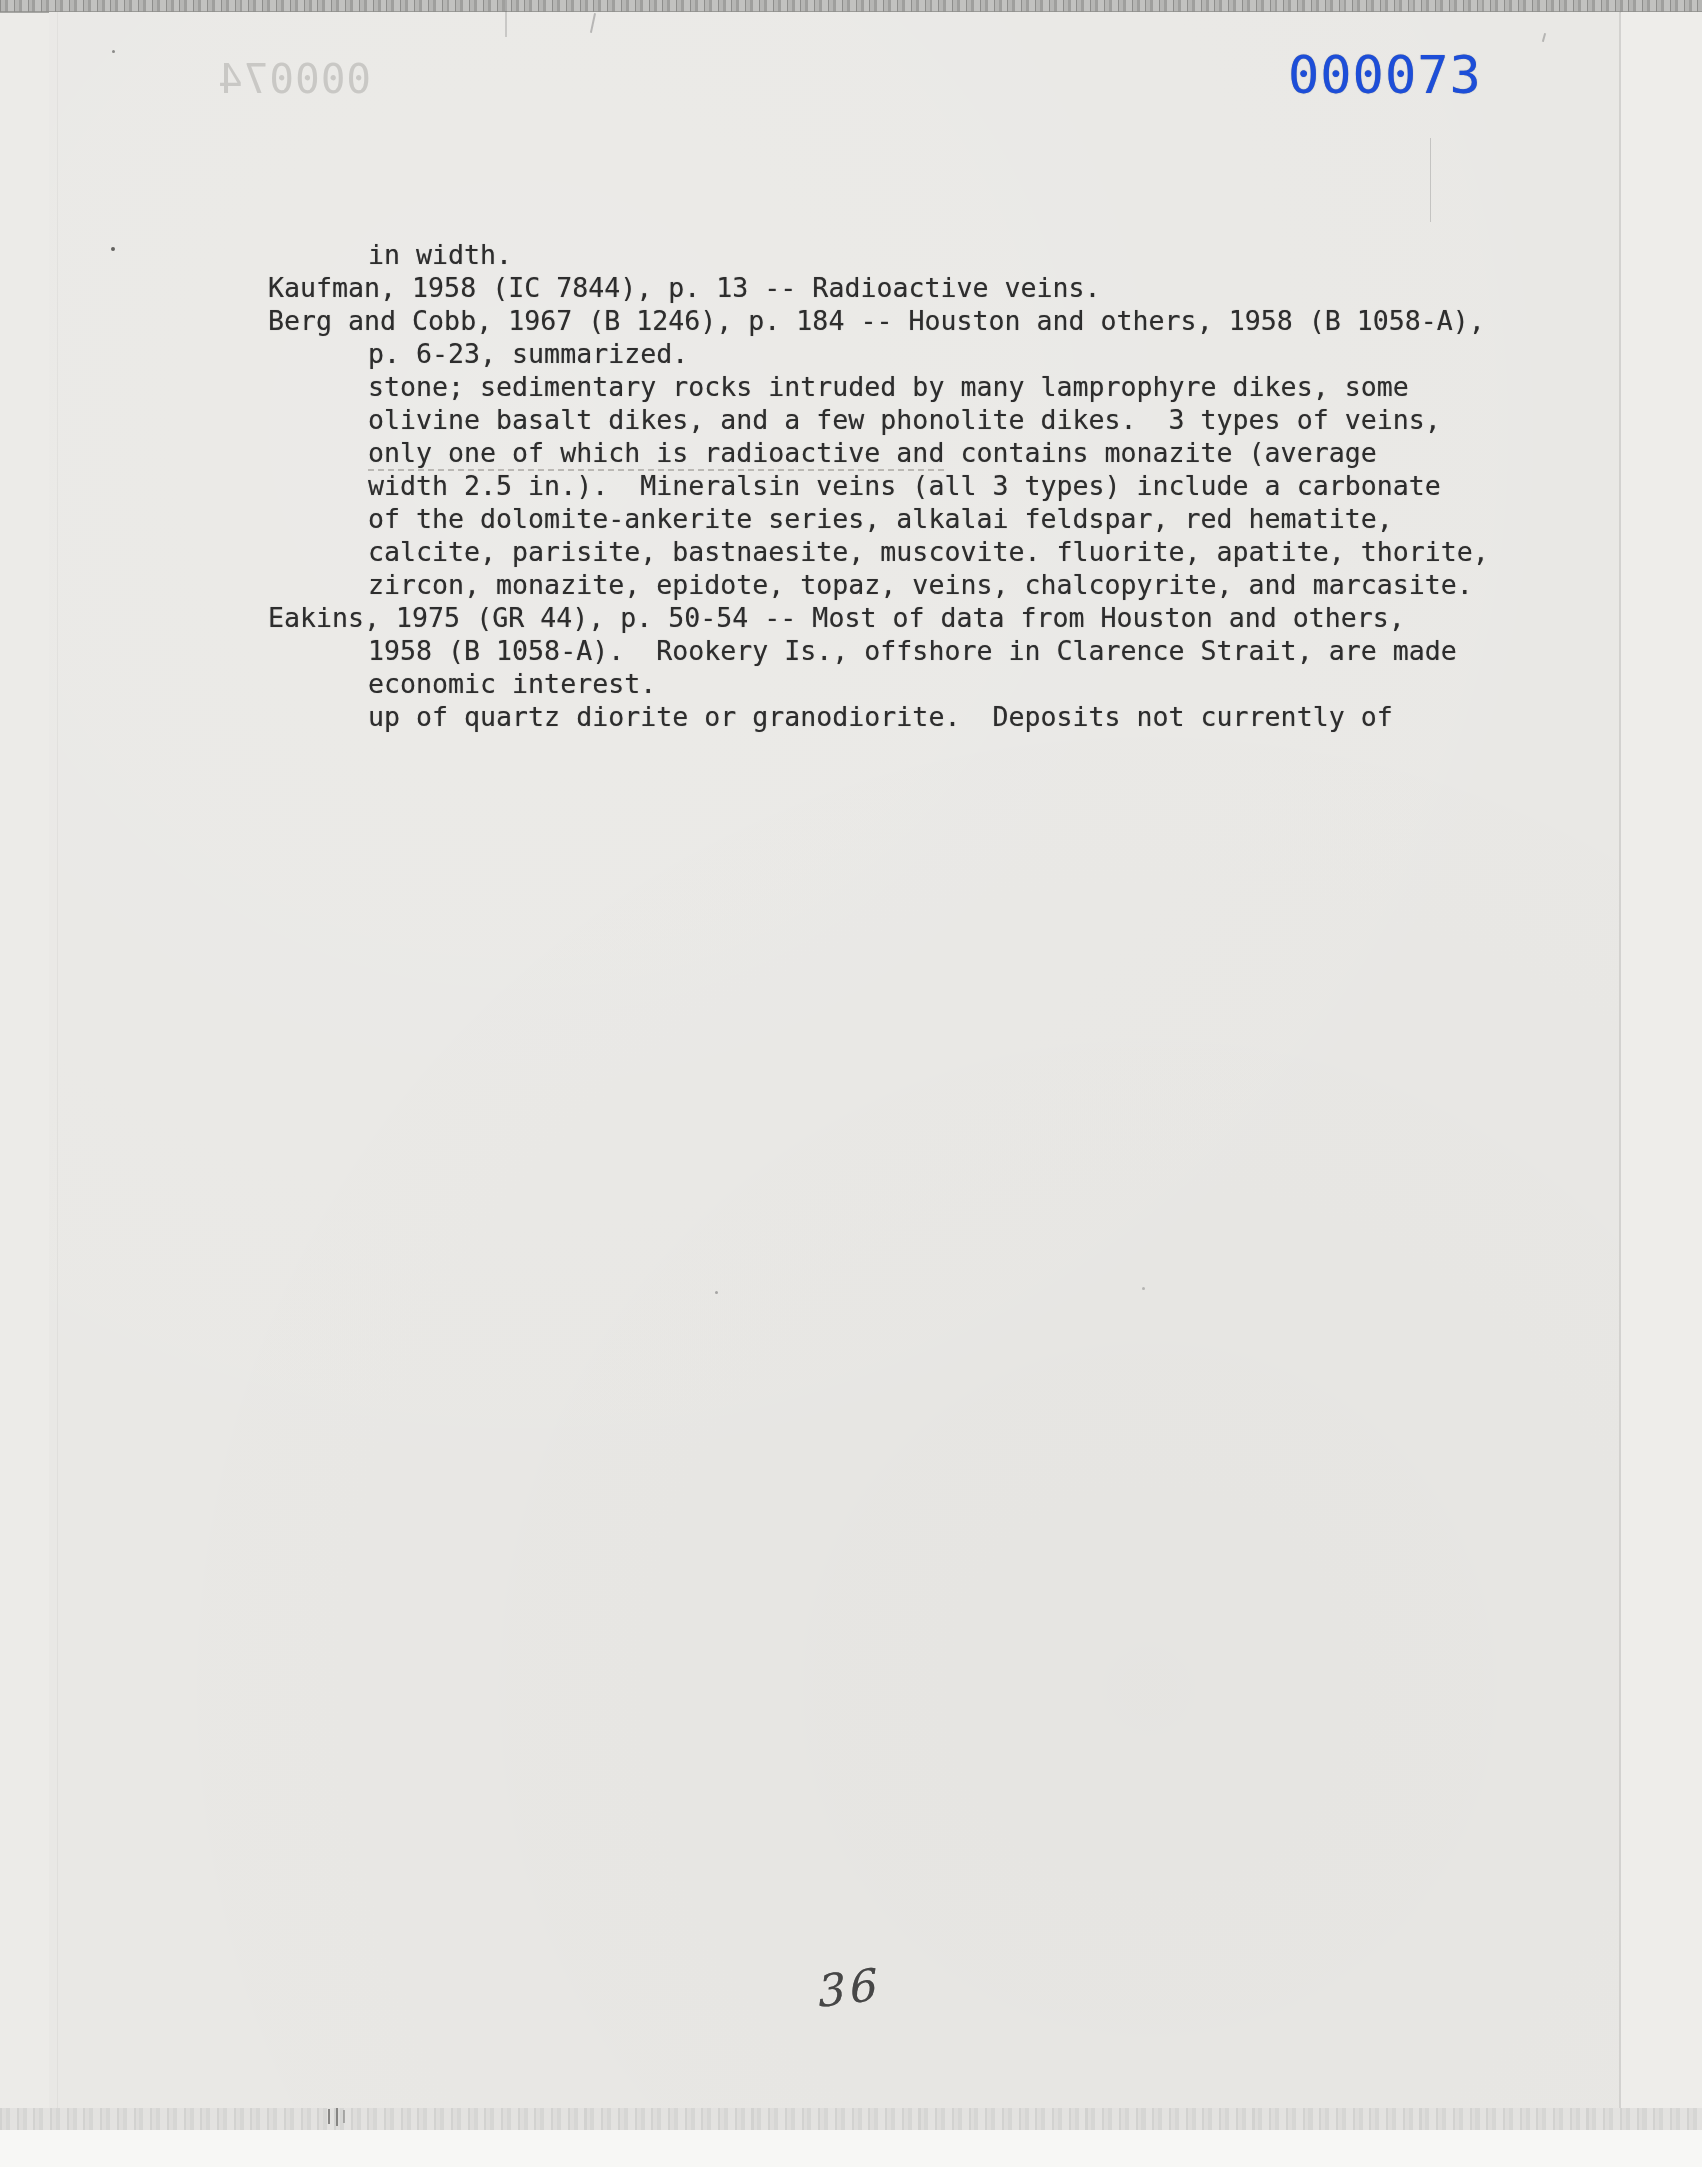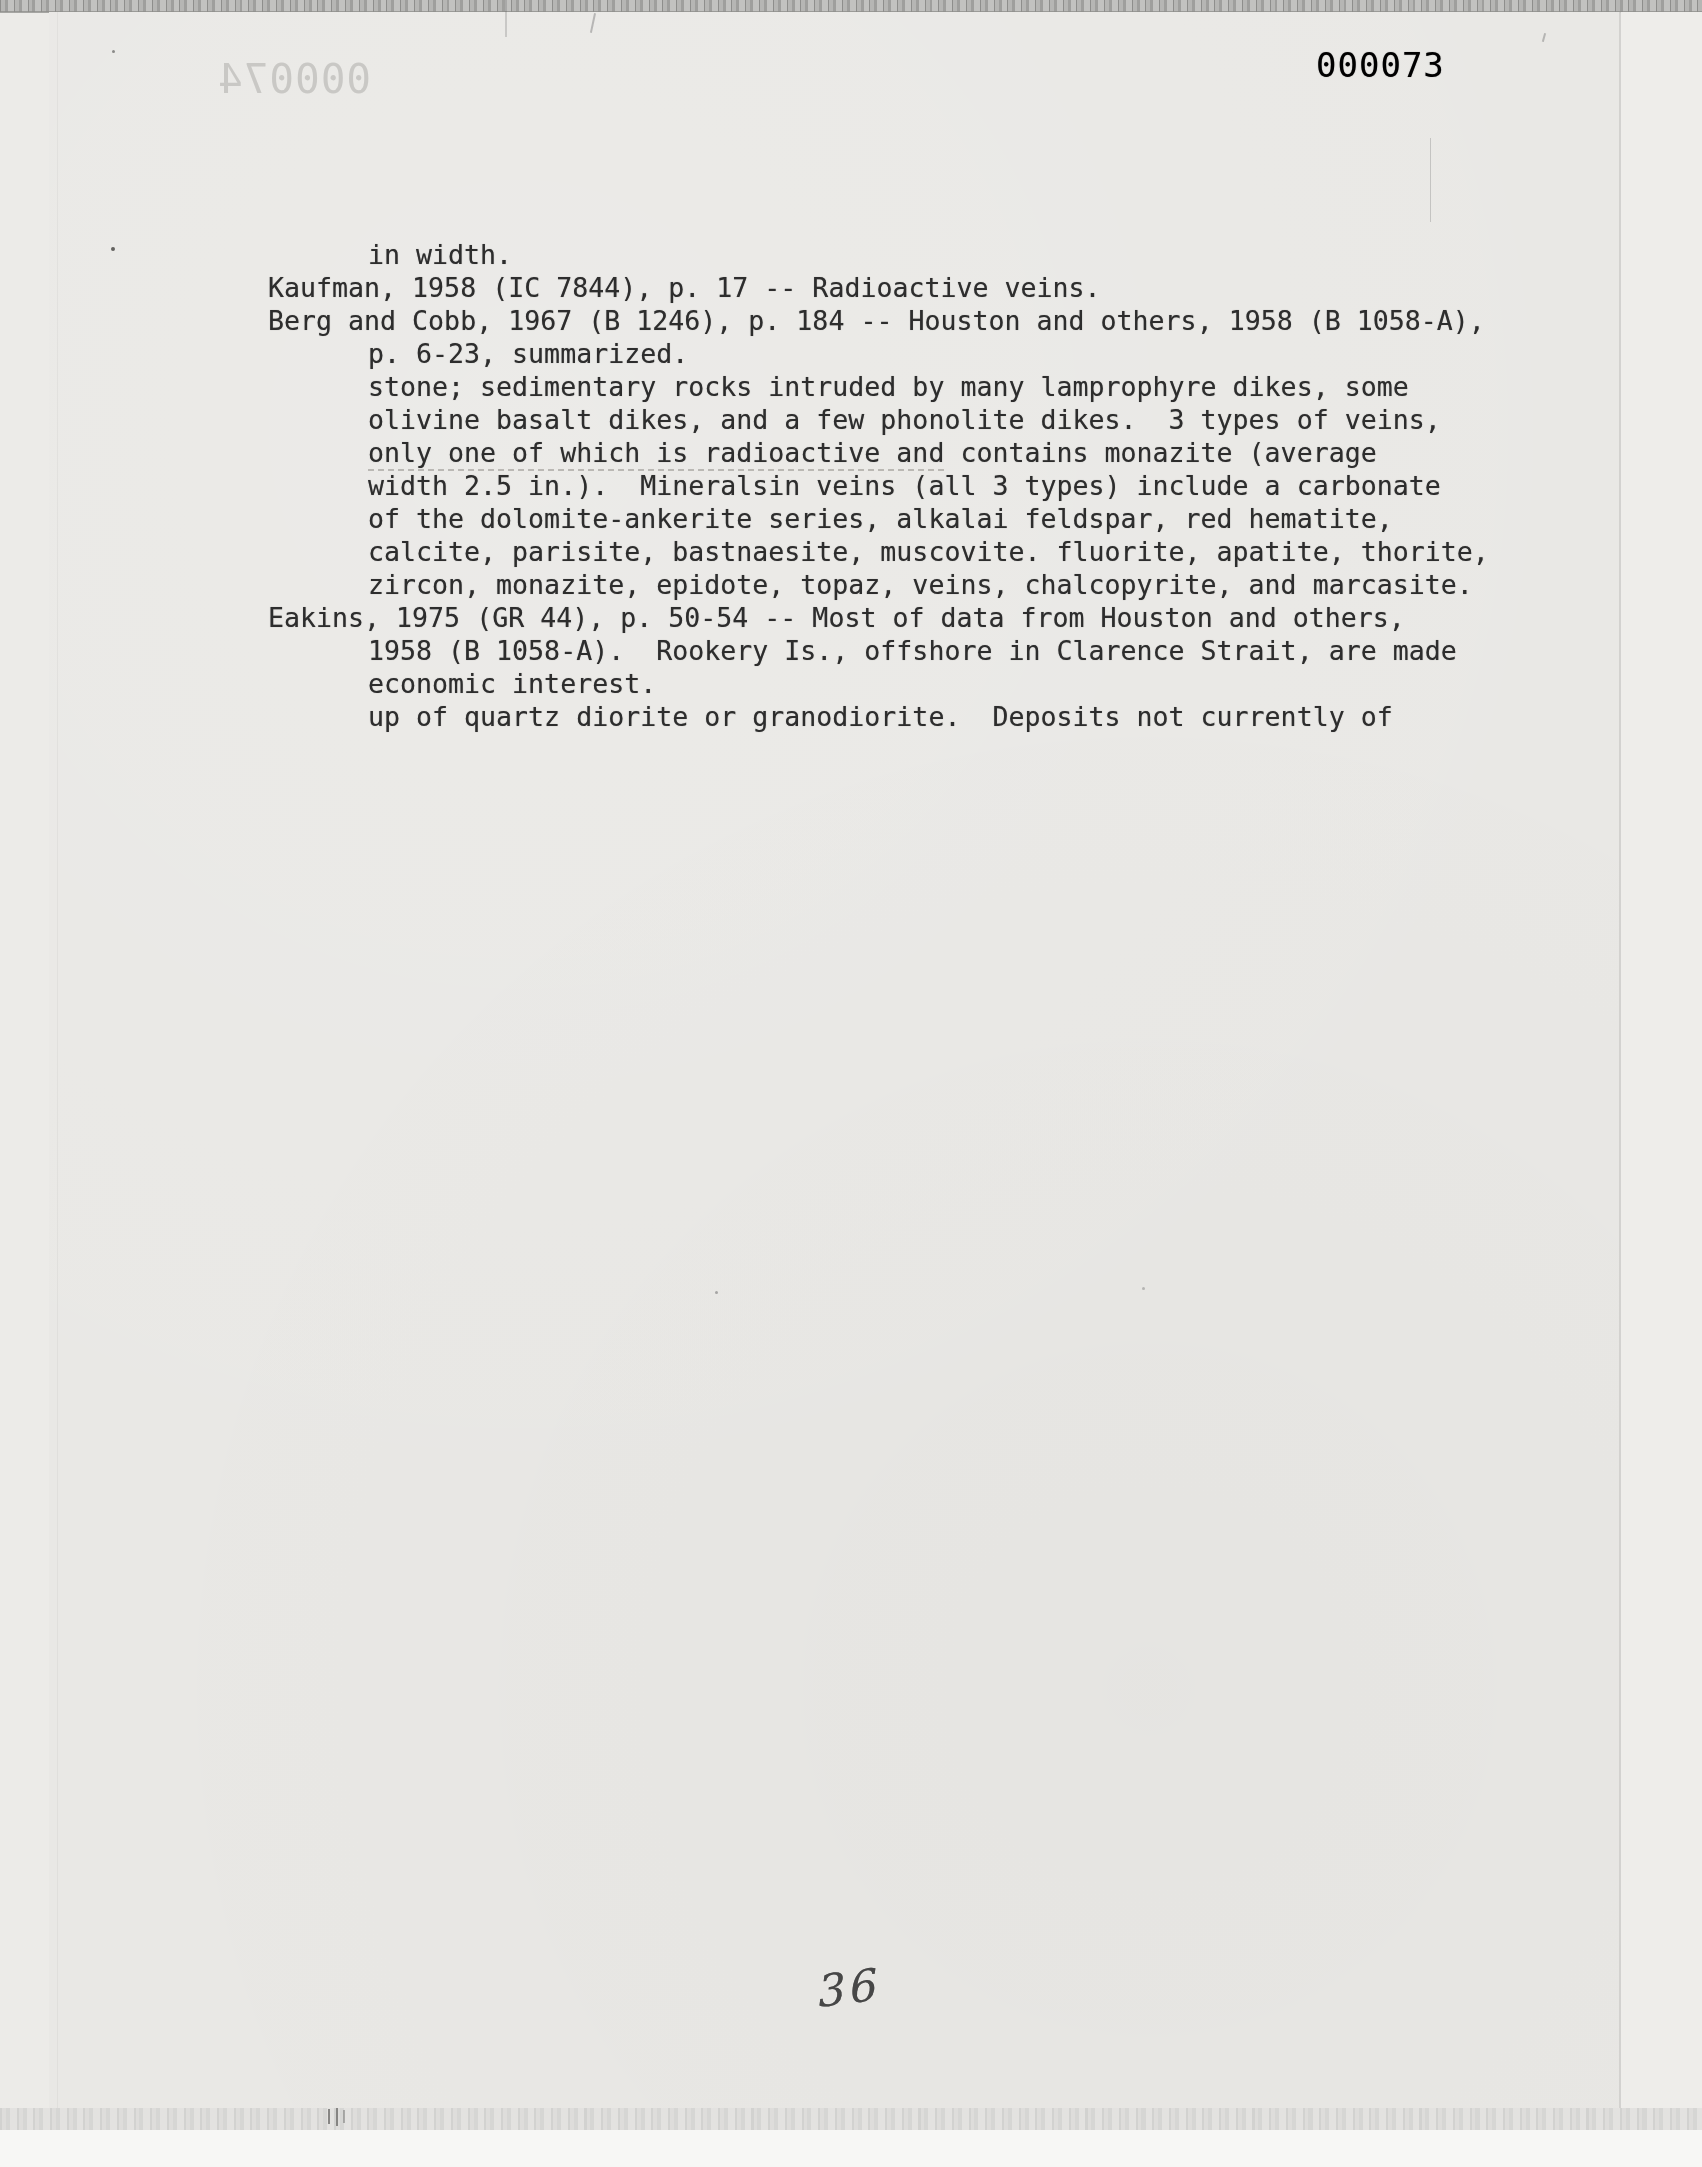--- a/index.html
+++ b/index.html
@@ -47,23 +47,22 @@
   }
   .band-bottom-white{
     position:absolute;left:0;top:2130px;width:1702px;height:37px;
     background:#f7f7f5;
   }
   .tick{position:absolute;width:2px;background:#6f6f6d;opacity:.8;}
   
   .stamp{
     position:absolute;left:1288px;top:45px;
     font-family:"DejaVu Sans Mono", monospace;
-    font-size:34px;letter-spacing:1px;color:#000000;
+    font-size:52px;letter-spacing:1px;color:#1d4ed8;
     text-shadow:0 0 1px rgba(58,58,58,.55);
-    margin-left:28px;
   }
   .stamp-bleed{
     position:absolute;left:217px;top:55px;
     font-family:"DejaVu Sans Mono", monospace;
     font-size:41px;letter-spacing:1px;color:#b4b3b0;
     transform:scaleX(-1);
     opacity:.6;filter:blur(0.5px);
   }
   
   .textblock{
@@ -115,21 +114,21 @@
 <div class="paper"></div>
 <div class="backing-right"></div>
 <div class="page-edge-right"></div>
 <div class="crease-left"></div>
 
 <div class="stamp">000073</div>
 <div class="stamp-bleed">000074</div>
 
 <div class="textblock" id="textblock">
     <div class="tline ind">in width.</div>
-    <div class="tline">Kaufman, 1958 (IC 7844), p. 17 -- Radioactive veins.</div>
+    <div class="tline">Kaufman, 1958 (IC 7844), p. 13 -- Radioactive veins.</div>
     <div class="tline">Berg and Cobb, 1967 (B 1246), p. 184 -- Houston and others, 1958 (B 1058-A),</div>
     <div class="tline ind">p. 6-23, summarized.</div>
     <div class="tline ind">stone; sedimentary rocks intruded by many lamprophyre dikes, some</div>
     <div class="tline ind">olivine basalt dikes, and a few phonolite dikes.  3 types of veins,</div>
     <div class="tline ind"><span class="ul">only one of which is radioactive and</span><span> contains monazite (average</span></div>
     <div class="tline ind">width 2.5 in.).  Mineralsin veins (all 3 types) include a carbonate</div>
     <div class="tline ind">of the dolomite-ankerite series, alkalai feldspar, red hematite,</div>
     <div class="tline ind">calcite, parisite, bastnaesite, muscovite. fluorite, apatite, thorite,</div>
     <div class="tline ind">zircon, monazite, epidote, topaz, veins, chalcopyrite, and marcasite.</div>
     <div class="tline">Eakins, 1975 (GR 44), p. 50-54 -- Most of data from Houston and others,</div>

